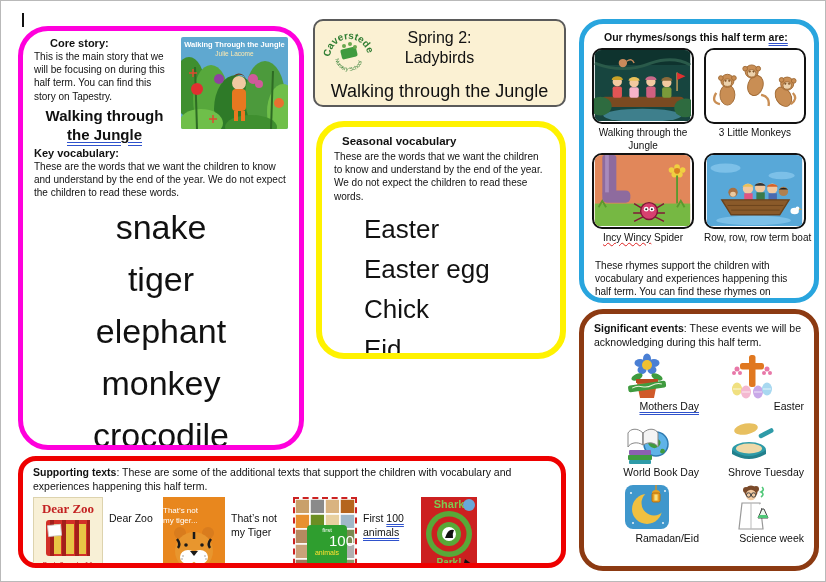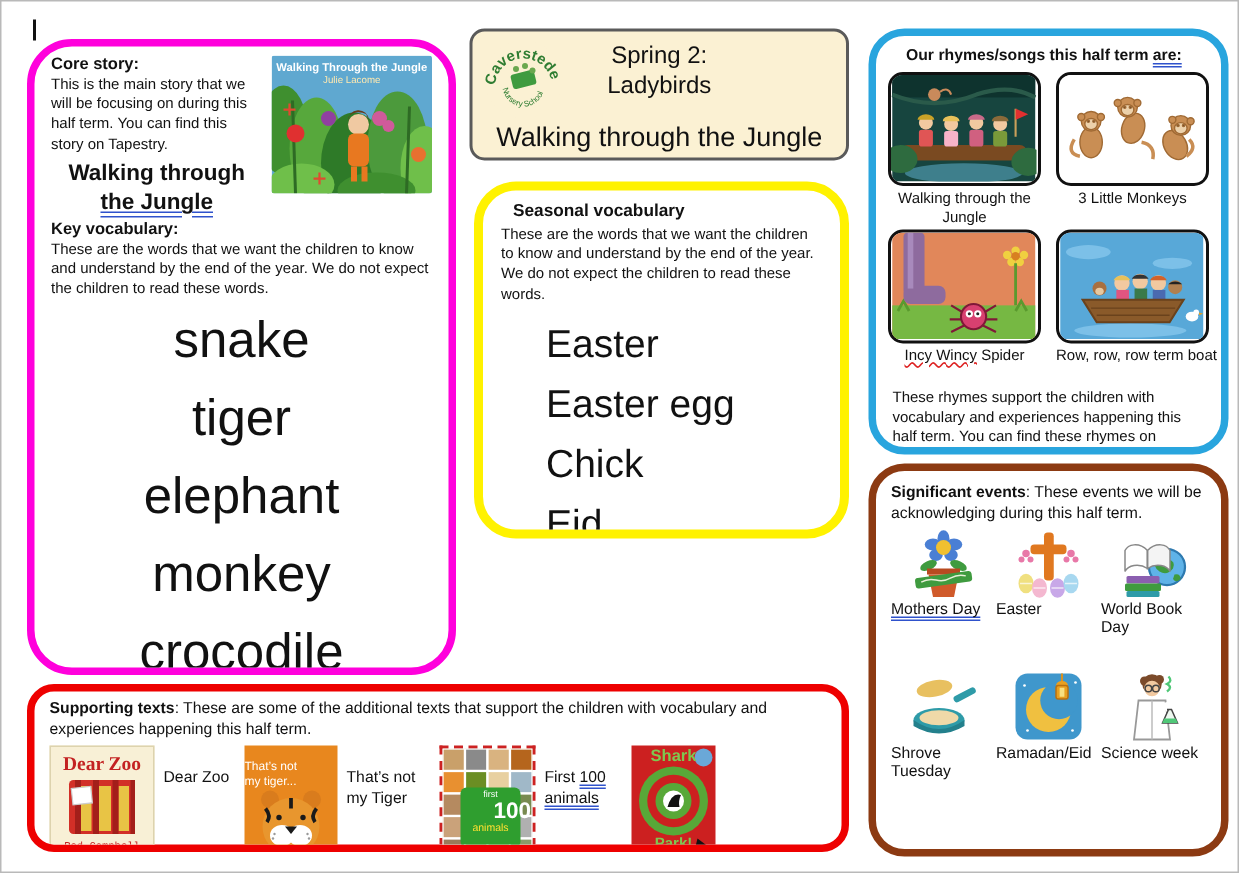--- a/index.html
+++ b/index.html
@@ -6,21 +6,21 @@
   html,body { width:826px; height:582px; }
   body { font-family:"Liberation Sans","DejaVu Sans",sans-serif; background:#fff; color:#111; }
   .page { position:relative; width:826px; height:582px; background:#fff; border:1px solid #b9b9b9; overflow:hidden; }
   .box { position:absolute; background:#fff; overflow:hidden; }
 
   .cursor-artifact { position:absolute; left:21px; top:12px; width:1.5px; height:14px; background:#111; }
 
   
   #core { left:17px; top:25px; width:286px; height:424px; border:5px solid #ff00dc; border-radius:30px; padding:6px 11px 4px 11px; }
   .sec-title { font-weight:bold; font-size:11px; }
-  #core .sec-title { margin-bottom:1px; }
+  #core .sec-title { margin-left:16px; margin-bottom:1px; }
   .small { font-size:10px; line-height:1.32; }
   .jcover { float:right; position:relative; width:107px; height:92px; margin:0 0 4px 6px; overflow:hidden; border-radius:2px; }
   .jcover svg { position:absolute; left:0; top:0; }
   .jc-title { position:absolute; left:0; top:3px; width:100%; text-align:center; color:#fff; font-size:7.5px; font-weight:bold; }
   .jc-author { position:absolute; left:0; top:13px; width:100%; text-align:center; color:#ffe9b0; font-size:6.5px; }
   .core-heading { font-weight:bold; font-size:15px; text-align:center; line-height:1.3; margin:3px 0 2px 0; }
   .u-blue { text-decoration:underline; text-decoration-style:double; text-decoration-color:#2f52cc; text-underline-offset:2px; }
   .u-wavy { text-decoration:underline; text-decoration-style:wavy; text-decoration-color:#dd2222; }
   .clear { clear:both; }
   .big-words { margin-top:2px; text-align:center; }
@@ -44,41 +44,41 @@
   .tile-grid { display:grid; grid-template-columns:102px 102px; column-gap:10px; justify-content:center; }
   .tile { width:102px; height:76px; border:2.5px solid #111; border-radius:10px; overflow:hidden; background:#fff; }
   .tile svg { display:block; }
   .tile-label { font-size:10px; text-align:center; line-height:1.25; padding-top:3px; min-height:29px; }
   .nowrap { white-space:nowrap; }
   .rhyme-footer { font-size:10px; line-height:1.3; padding:1px 3px 0 3px; }
 
   
   #events { left:578px; top:308px; width:240px; height:262px; border:5px solid #8c3a12; border-radius:24px; padding:8px 10px 4px 10px; }
   .events-title { font-size:10.5px; line-height:1.3; margin-bottom:2px; }
-  .event-grid { display:grid; grid-template-columns:1fr 1fr 1fr; row-gap:23px; text-align:left; }
+  .event-grid { display:grid; grid-template-columns:1fr 1fr; row-gap:5px; text-align:right; }
   .event-cell svg { display:block; margin:0 auto; }
   .event-label { font-size:10.5px; margin-top:1px; }
 
   
   #texts { left:17px; top:455px; width:548px; height:112px; border:5px solid #ee0000; border-radius:18px; padding:5px 10px 4px 10px; }
   .texts-title { font-size:10.5px; line-height:1.3; }
   .books-row { display:flex; gap:6px; margin-top:4px; align-items:flex-start; }
   .book-item { display:flex; gap:6px; }
   .book-label { font-size:10.5px; line-height:1.3; margin-top:15px; }
   .cover { position:relative; overflow:hidden; flex:none; }
   .cov-dearzoo { width:70px; height:76px; background:#f8f0d6; border:1px solid #ddd3ae; text-align:center; }
   .dz-title { font-family:"Liberation Serif",serif; font-weight:bold; color:#c32222; font-size:13px; margin-top:3px; }
   .dz-author { font-family:Liberation Mono, monospace; color:#c32222; font-size:7px; position:absolute; bottom:3px; width:100%; text-align:center; }
   .cov-tiger { width:62px; height:78px; background:#e8871e; }
   .tg-line { color:#fff; font-size:8px; line-height:1.2; }
   .tg-line:first-child { margin-top:9px; }
   .cov-100 { width:64px; height:78px; background:#fff; border:2px dashed #cc2222; }
   .p100 { position:absolute; left:12px; top:26px; width:40px; height:40px; background:#2f9e2f; border-radius:4px; text-align:center; color:#fff; }
   .p100 .t1 { font-size:6px; margin-top:2px; }
-  .p100 .t2 { font-size:15px; font-weight:bold; line-height:1.05;padding-left:22px; }
+  .p100 .t2 { font-size:15px; font-weight:normal; line-height:1.05;padding-left:22px; }
   .p100 .t3 { font-size:7px; color:#ffe030; }
   .cov-shark { width:56px; height:72px; background:#cc2020; }
   .sk-top { position:absolute; top:1px; width:100%; text-align:center; color:#7ec850; font-weight:bold; font-size:11px; }
   .sk-bot { position:absolute; bottom:1px; width:100%; text-align:center; color:#7ec850; font-weight:bold; font-size:10px; }
 </style>
 </head>
 <body>
 
 <div class="page">
   <div class="cursor-artifact"></div>

